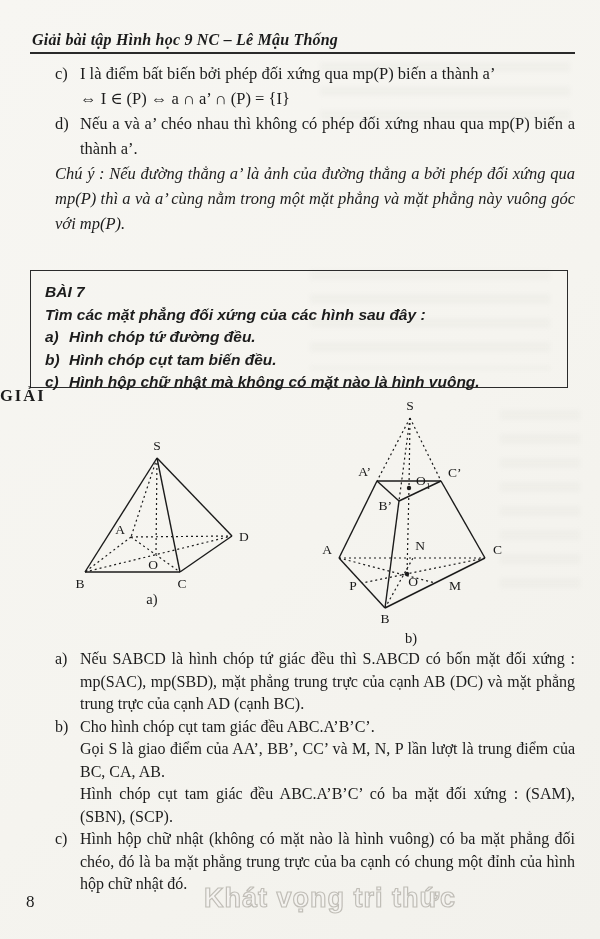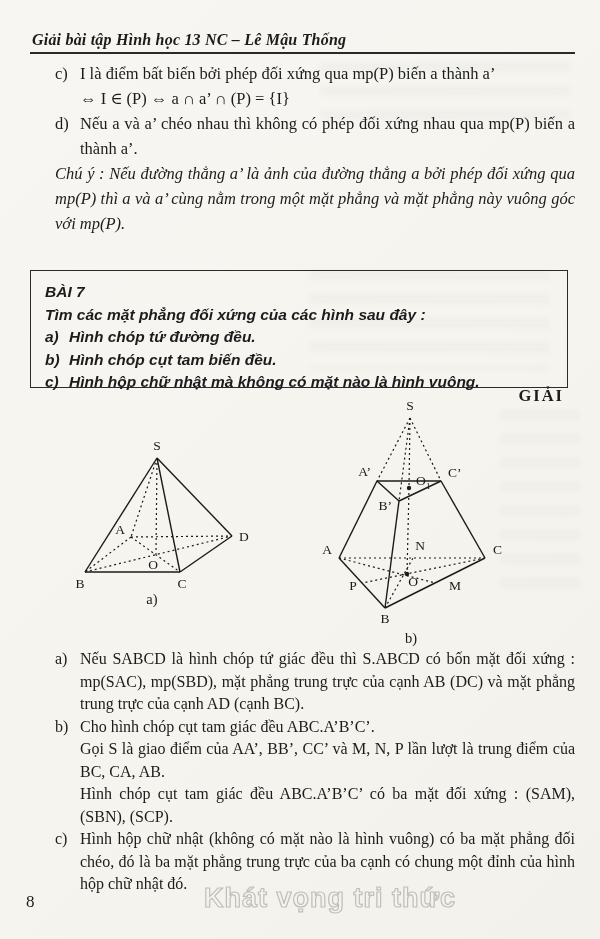--- a/index.html
+++ b/index.html
@@ -23,21 +23,21 @@
   .pbox{
     position:absolute;left:30px;top:270px;width:510px;height:96px;
     border:1.6px solid #2b2b2b;background:transparent;
     padding:10px 12px 10px 14px;
     font-family:"Liberation Sans","DejaVu Sans",sans-serif;
     font-style:italic;font-weight:bold;font-size:15.5px;line-height:22.5px;
   }
   .pbox .bi{display:flex;}
   .pbox .bi .mk{width:24px;flex:0 0 24px;}
   
-  .giai{position:absolute;left:0;top:386px;width:564px;text-align:right;font-weight:bold;font-size:16.5px;letter-spacing:2px;}
+  .giai{position:absolute;left:0;top:386px;width:564px;text-align:left;font-weight:bold;font-size:16.5px;letter-spacing:2px;}
   
   .fig{position:absolute;}
   .fig svg{display:block;}
   .flabel{font-family:"Liberation Serif","DejaVu Serif",serif;font-size:13.5px;fill:#191919;}
   .fsub{font-family:"Liberation Serif","DejaVu Serif",serif;font-size:9px;fill:#191919;}
   .fcap{font-family:"Liberation Serif","DejaVu Serif",serif;font-size:14.5px;fill:#191919;}
   
   .sol{position:absolute;left:55px;top:648px;width:520px;font-size:16px;line-height:22.5px;}
   .sol p{margin:0;text-align:justify;}
   
@@ -67,21 +67,21 @@
 </style>
 </head>
 <body>
 
 <div class="page">
 
   <div class="bleed" style="left:320px;top:62px;width:250px;height:70px;"></div>
   <div class="bleed" style="left:310px;top:270px;width:240px;height:100px;"></div>
   <div class="bleed" style="left:500px;top:410px;width:80px;height:180px;"></div>
 
-  <div class="hdr">Giải bài tập Hình học 13 NC – Lê Mậu Thống</div>
+  <div class="hdr">Giải bài tập Hình học 9 NC – Lê Mậu Thống</div>
   <div class="hdr-rule"></div>
 
   <div class="intro">
     <div class="hang">
       <span class="mk">c)</span>
       <div>I là điểm bất biến bởi phép đối xứng qua mp(P) biến a thành a’</div>
       <div>⇔ I ∈ (P) ⇔ a ∩ a’ ∩ (P) = {I}</div>
     </div>
     <div class="hang">
       <span class="mk">d)</span>

